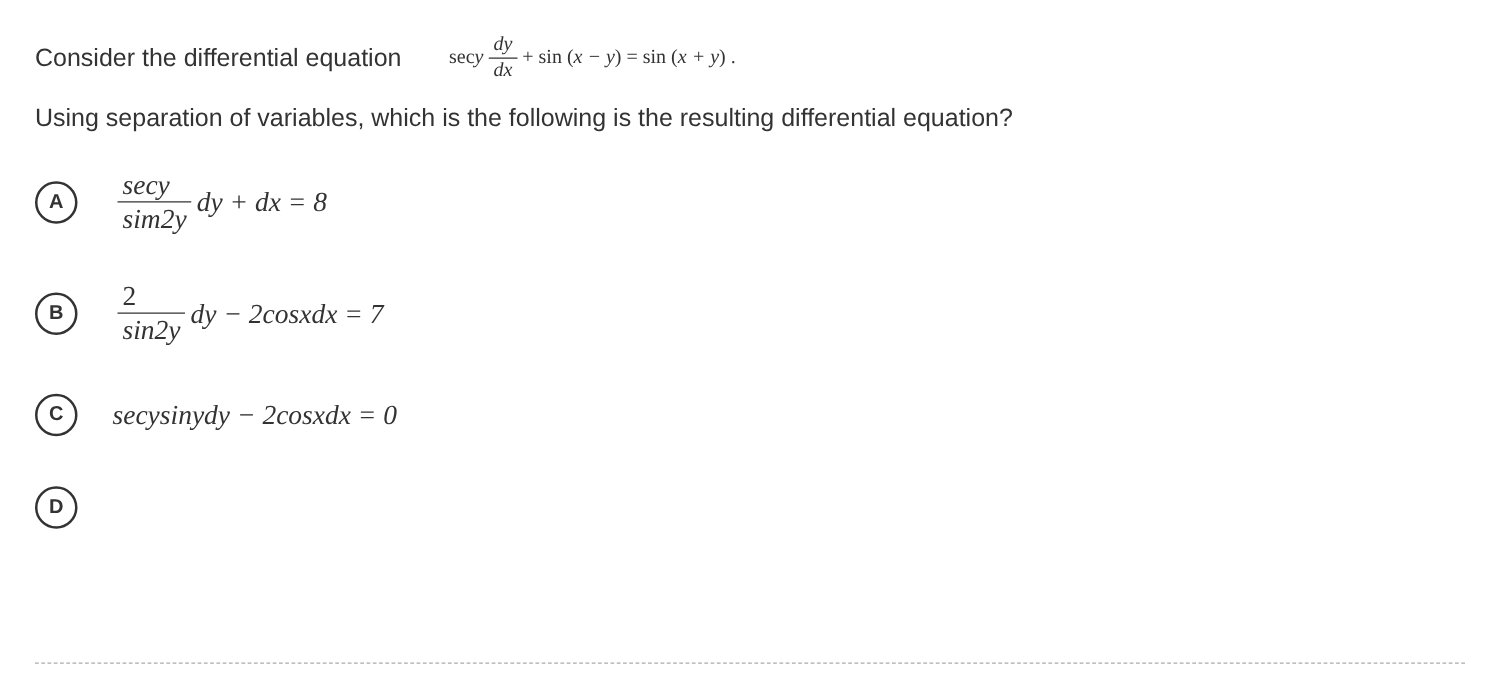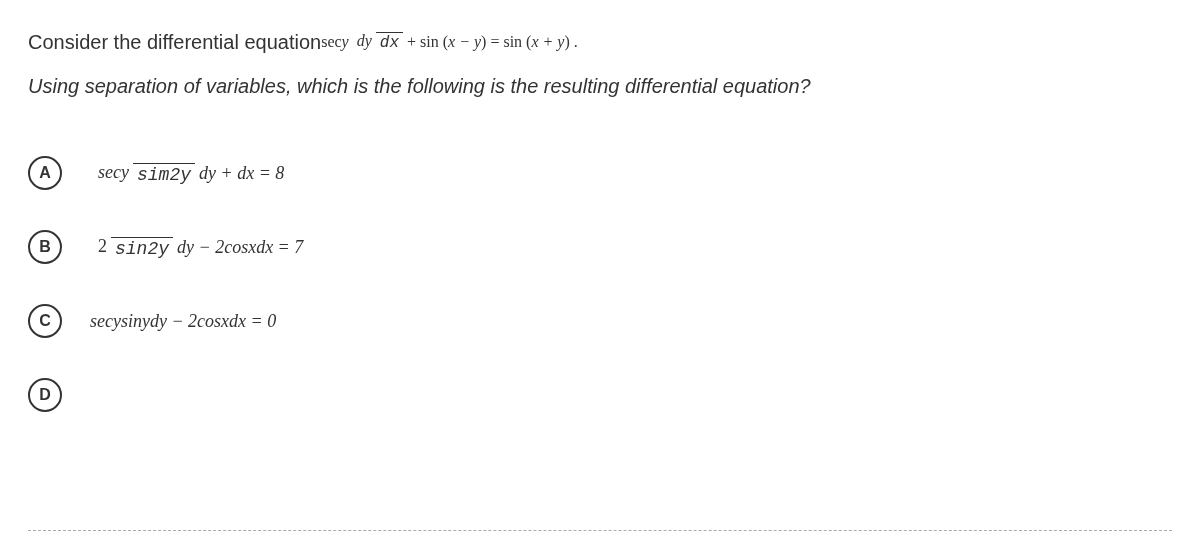--- a/index.html
+++ b/index.html
@@ -17,52 +17,51 @@
     width: 1200px;
     position: relative;
   }
   .question-line {
     font-size: 20px;
     line-height: 1.4;
     margin-bottom: 16px;
     display: flex;
     align-items: center;
     flex-wrap: wrap;
+    gap: 38px;
   }
   .question-line2 {
     font-size: 20px;
     line-height: 1.4;
-    margin-bottom: 56px;
-    font-style: italic;
+    margin-bottom: 28px;
   }
   .math {
     font-family: "Cambria Math", "Times New Roman", serif;
     font-style: italic;
     font-size: 16px;
     display: inline-flex;
     align-items: center;
   }
   .upright {
     font-style: normal;
   }
   .frac {
     display: inline-flex;
-    flex-direction: row;
-    align-items: center;
+    flex-direction: column;
+    align-items: flex-start;
     vertical-align: middle;
     margin: 0 4px;
     line-height: 1.0;
   }
   .frac .num {
     padding: 0 4px 2px 4px;
   }
   .frac .den {
     border-top: 1px solid #333;
     padding: 2px 4px 0 4px;
-    font-family: Liberation Mono, monospace;
   }
   .options {
     display: flex;
     flex-direction: column;
     gap: 40px;
   }
   .option {
     display: flex;
     align-items: center;
     gap: 28px;
@@ -75,21 +74,21 @@
     display: flex;
     align-items: center;
     justify-content: center;
     font-weight: 600;
     font-size: 16px;
     flex-shrink: 0;
   }
   .opt-math {
     font-family: "Cambria Math", "Times New Roman", serif;
     font-style: italic;
-    font-size: 18px;
+    font-size: 22px;
     display: flex;
     align-items: center;
   }
   .page {
     position: relative;
     width: 1200px;
     height: 548px;
   }
   .bottom-dash {
     position: absolute;

